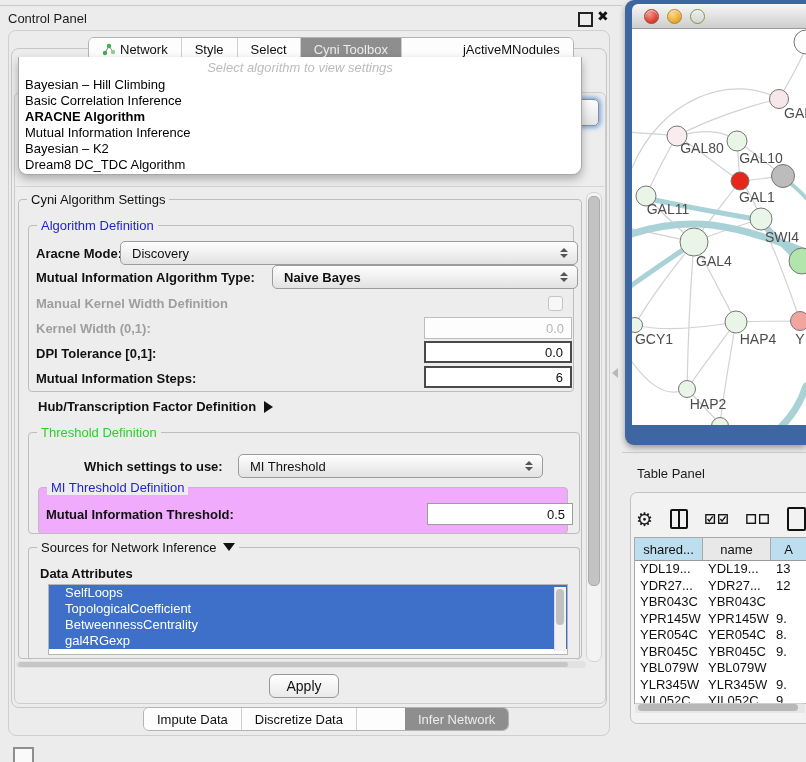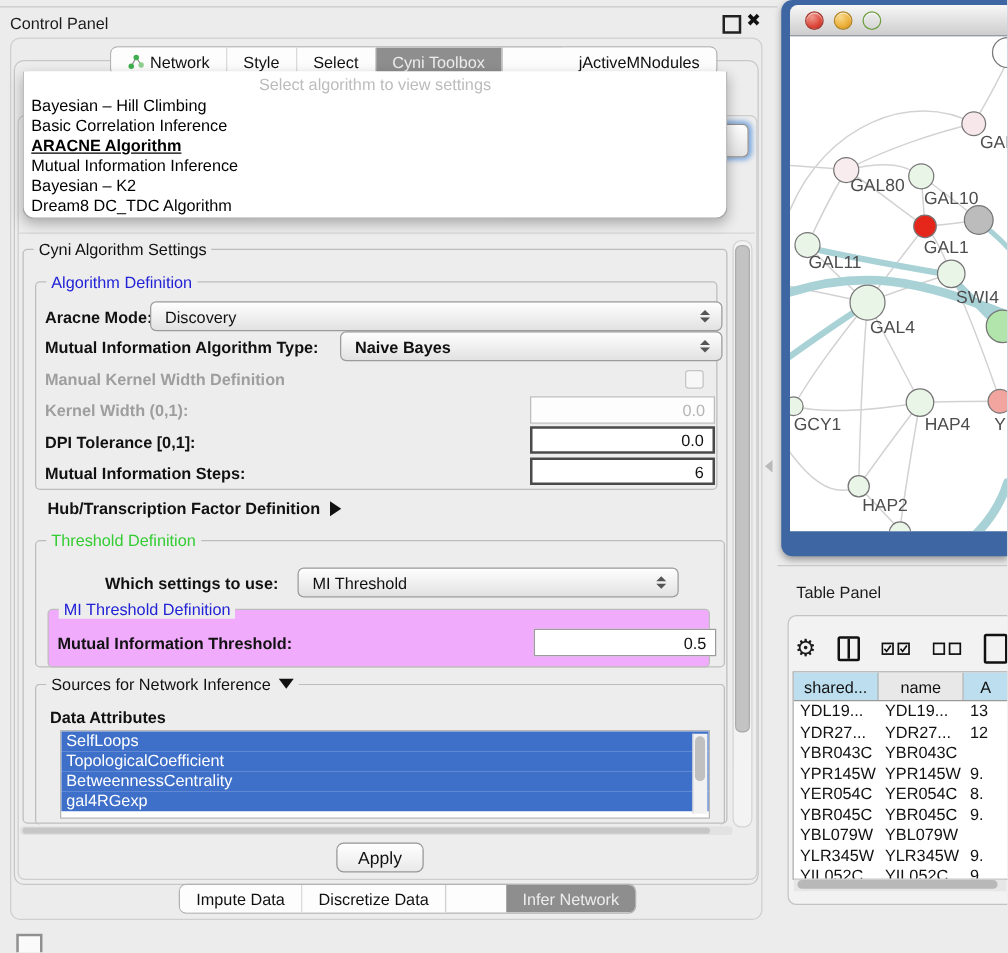--- a/index.html
+++ b/index.html
@@ -36,39 +36,39 @@
   .arr-up{border-bottom:4px solid #555;}
   .arr-down{border-top:4px solid #555;}
   .tinput{position:absolute;background:#fff;border:1px solid #9c9c9c;font-size:13px;display:flex;align-items:center;
      justify-content:flex-end;padding-right:7px;}
   .tinput.strong{border:2px solid #4a4a4a;}
   .tinput.disabled{border:1px solid #bdbdbd;color:#b5b5b5;background:#fdfdfd;}
   .checkbox{position:absolute;width:13px;height:13px;border:1px solid #c4c4c4;border-radius:3px;background:#f7f7f7;}
   .tri-right{display:inline-block;width:0;height:0;border-top:6px solid transparent;border-bottom:6px solid transparent;border-left:9px solid #111;margin-left:8px;vertical-align:-2px;}
   .tri-down{display:inline-block;width:0;height:0;border-left:6px solid transparent;border-right:6px solid transparent;border-top:8px solid #111;margin-left:6px;vertical-align:1px;}
   .attr-list{left:48px;top:584px;width:518px;height:69px;background:#fff;border:1px solid #b5b5b5;overflow:hidden;}
-  .attr-item{height:16px;line-height:16px;background:#3e6fc9;color:#fff;font-size:13px;padding-left:4px;}
+  .attr-item{height:16px;line-height:16px;background:#3e6fc9;color:#fff;font-size:13px;padding-left:16px;}
   .list-scroll{position:absolute;right:1px;top:2px;width:11px;height:64px;background:#f1f1f1;border-left:1px solid #dcdcdc;}
   .list-thumb{position:absolute;left:1px;top:2px;width:8px;height:36px;background:#c0c0c0;border-radius:4px;}
   .vscroll{left:586px;top:192px;width:14px;height:468px;background:#f3f3f3;border:1px solid #d4d4d4;border-radius:7px;}
   .vthumb{left:588px;top:196px;width:10px;height:388px;background:#c3c3c3;border:1px solid #ababab;border-radius:5px;}
   .hscroll{left:16px;top:661px;width:570px;height:7px;background:#e2e2e2;border-radius:3px;}
   .hthumb{left:18px;top:662px;width:550px;height:5px;background:#c6c6c6;border-radius:3px;}
   .apply-btn{left:269px;top:674px;width:68px;height:22px;border:1px solid #979797;border-radius:6px;
      background:linear-gradient(#ffffff,#e9e9e9);font-size:14px;display:flex;align-items:center;justify-content:center;}
   .bottom-tabbar{left:143px;top:707px;height:22px;display:flex;border:1px solid #b3b3b3;border-radius:6px;overflow:hidden;background:#fdfdfd;}
   .mini-square{left:13px;top:747px;width:17px;height:17px;border:2px solid #8f8f8f;background:#fafafa;}
   .split-mark{left:612px;top:368px;width:0;height:0;border-top:5px solid transparent;border-bottom:5px solid transparent;border-right:6px solid #b9b9b9;}
   
   .algo-dropdown{left:18px;top:57px;width:562px;height:117px;background:#fff;border:1px solid #a8a8a8;border-top:none;
      border-radius:0 0 9px 9px;box-shadow:0 4px 10px rgba(0,0,0,0.28);z-index:40;}
-  .algo-placeholder{position:absolute;top:3px;left:0;width:100%;text-align:center;color:#bcbcbc;font-size:13px;}
+  .algo-placeholder{position:absolute;top:3px;left:0;width:100%;text-align:center;color:#bcbcbc;font-size:13px;font-style:italic;}
   .algo-options{position:absolute;top:20px;left:4px;right:4px;}
   .algo-option{height:16px;line-height:16px;font-size:13px;color:#000;padding-left:2px;white-space:nowrap;}
-  .algo-option.selected{font-weight:bold;text-decoration:underline;}
+  .algo-option.selected{font-weight:bold;}
   
   .net-frame{left:625px;top:0;width:181px;height:445px;background:#3e66a3;border-radius:9px 0 0 9px;
      box-shadow:0 3px 6px rgba(0,0,0,0.35);}
   .net-titlebar{left:632px;top:4px;width:174px;height:24px;background:linear-gradient(#f7f7f7,#cdcdcd);
      border-radius:6px 0 0 0;border-bottom:1px solid #9b9b9b;display:flex;align-items:center;padding-left:12px;gap:8px;}
   .light{width:13px;height:13px;border-radius:50%;box-shadow:inset 0 1px 1px rgba(255,255,255,0.7);}
   .net-canvas{left:632px;top:29px;width:174px;height:396px;background:#fff;overflow:hidden;}
   
   .tp-divider{left:622px;top:452px;width:184px;height:1px;background:#c9c9c9;}
   .tp-title{left:637px;top:466px;font-size:13px;color:#1c1c1c;}

